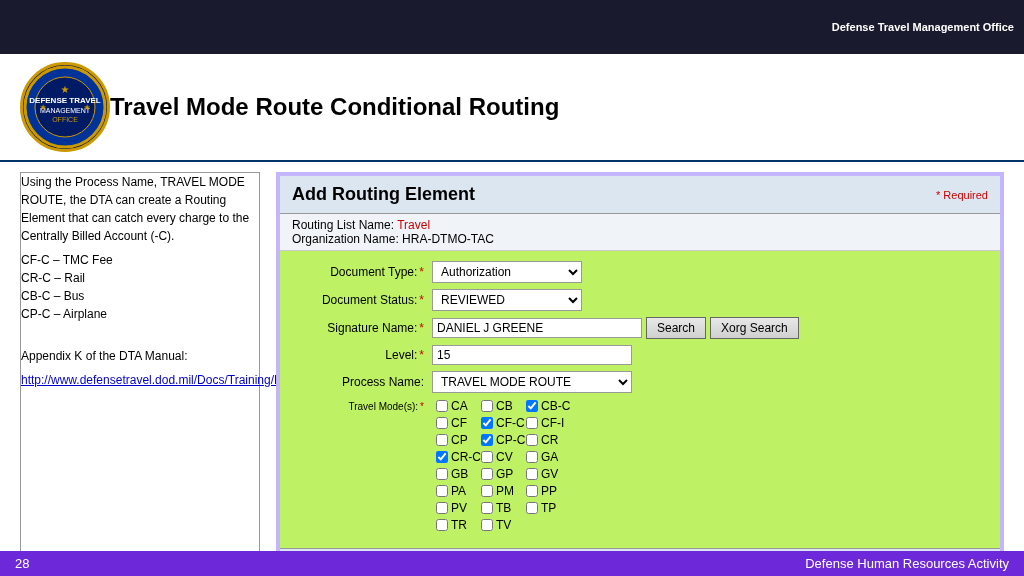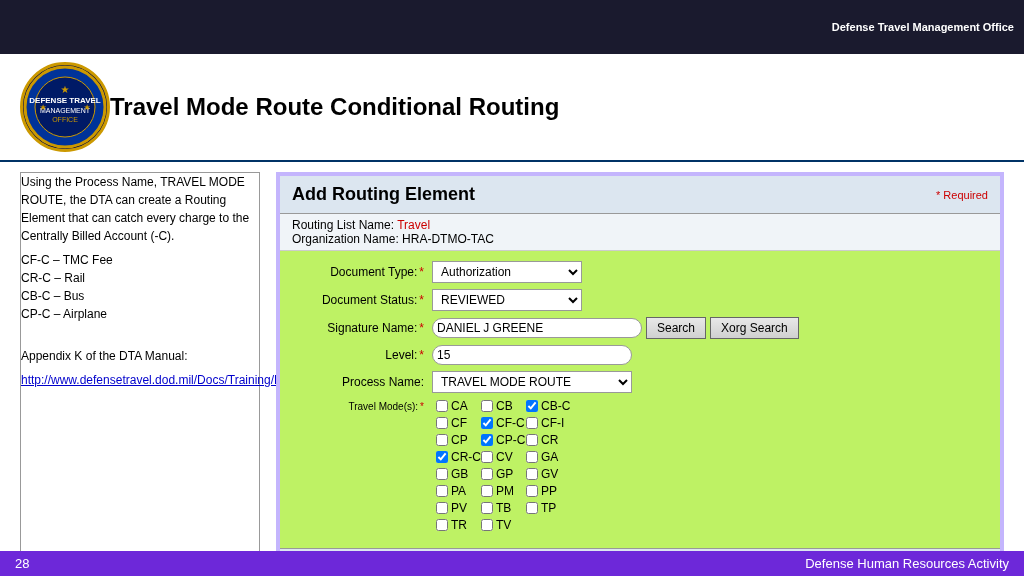--- a/index.html
+++ b/index.html
@@ -114,21 +114,21 @@
       margin-left: 2px;
     }
 
     select.form-control, input.form-control {
       border: 1px solid #999;
       padding: 2px 4px;
       font-size: 12px;
       background: #fff;
     }
     select.form-control { min-width: 150px; }
-    input.form-control { min-width: 200px; border-radius: 10px; }
+    input.form-control { min-width: 200px; }
 
     .btn {
       padding: 3px 10px;
       font-size: 12px;
       border: 1px solid #666;
       background: linear-gradient(to bottom, #e8e8e8, #d0d0d0);
       cursor: pointer;
       margin-left: 4px;
     }
 

